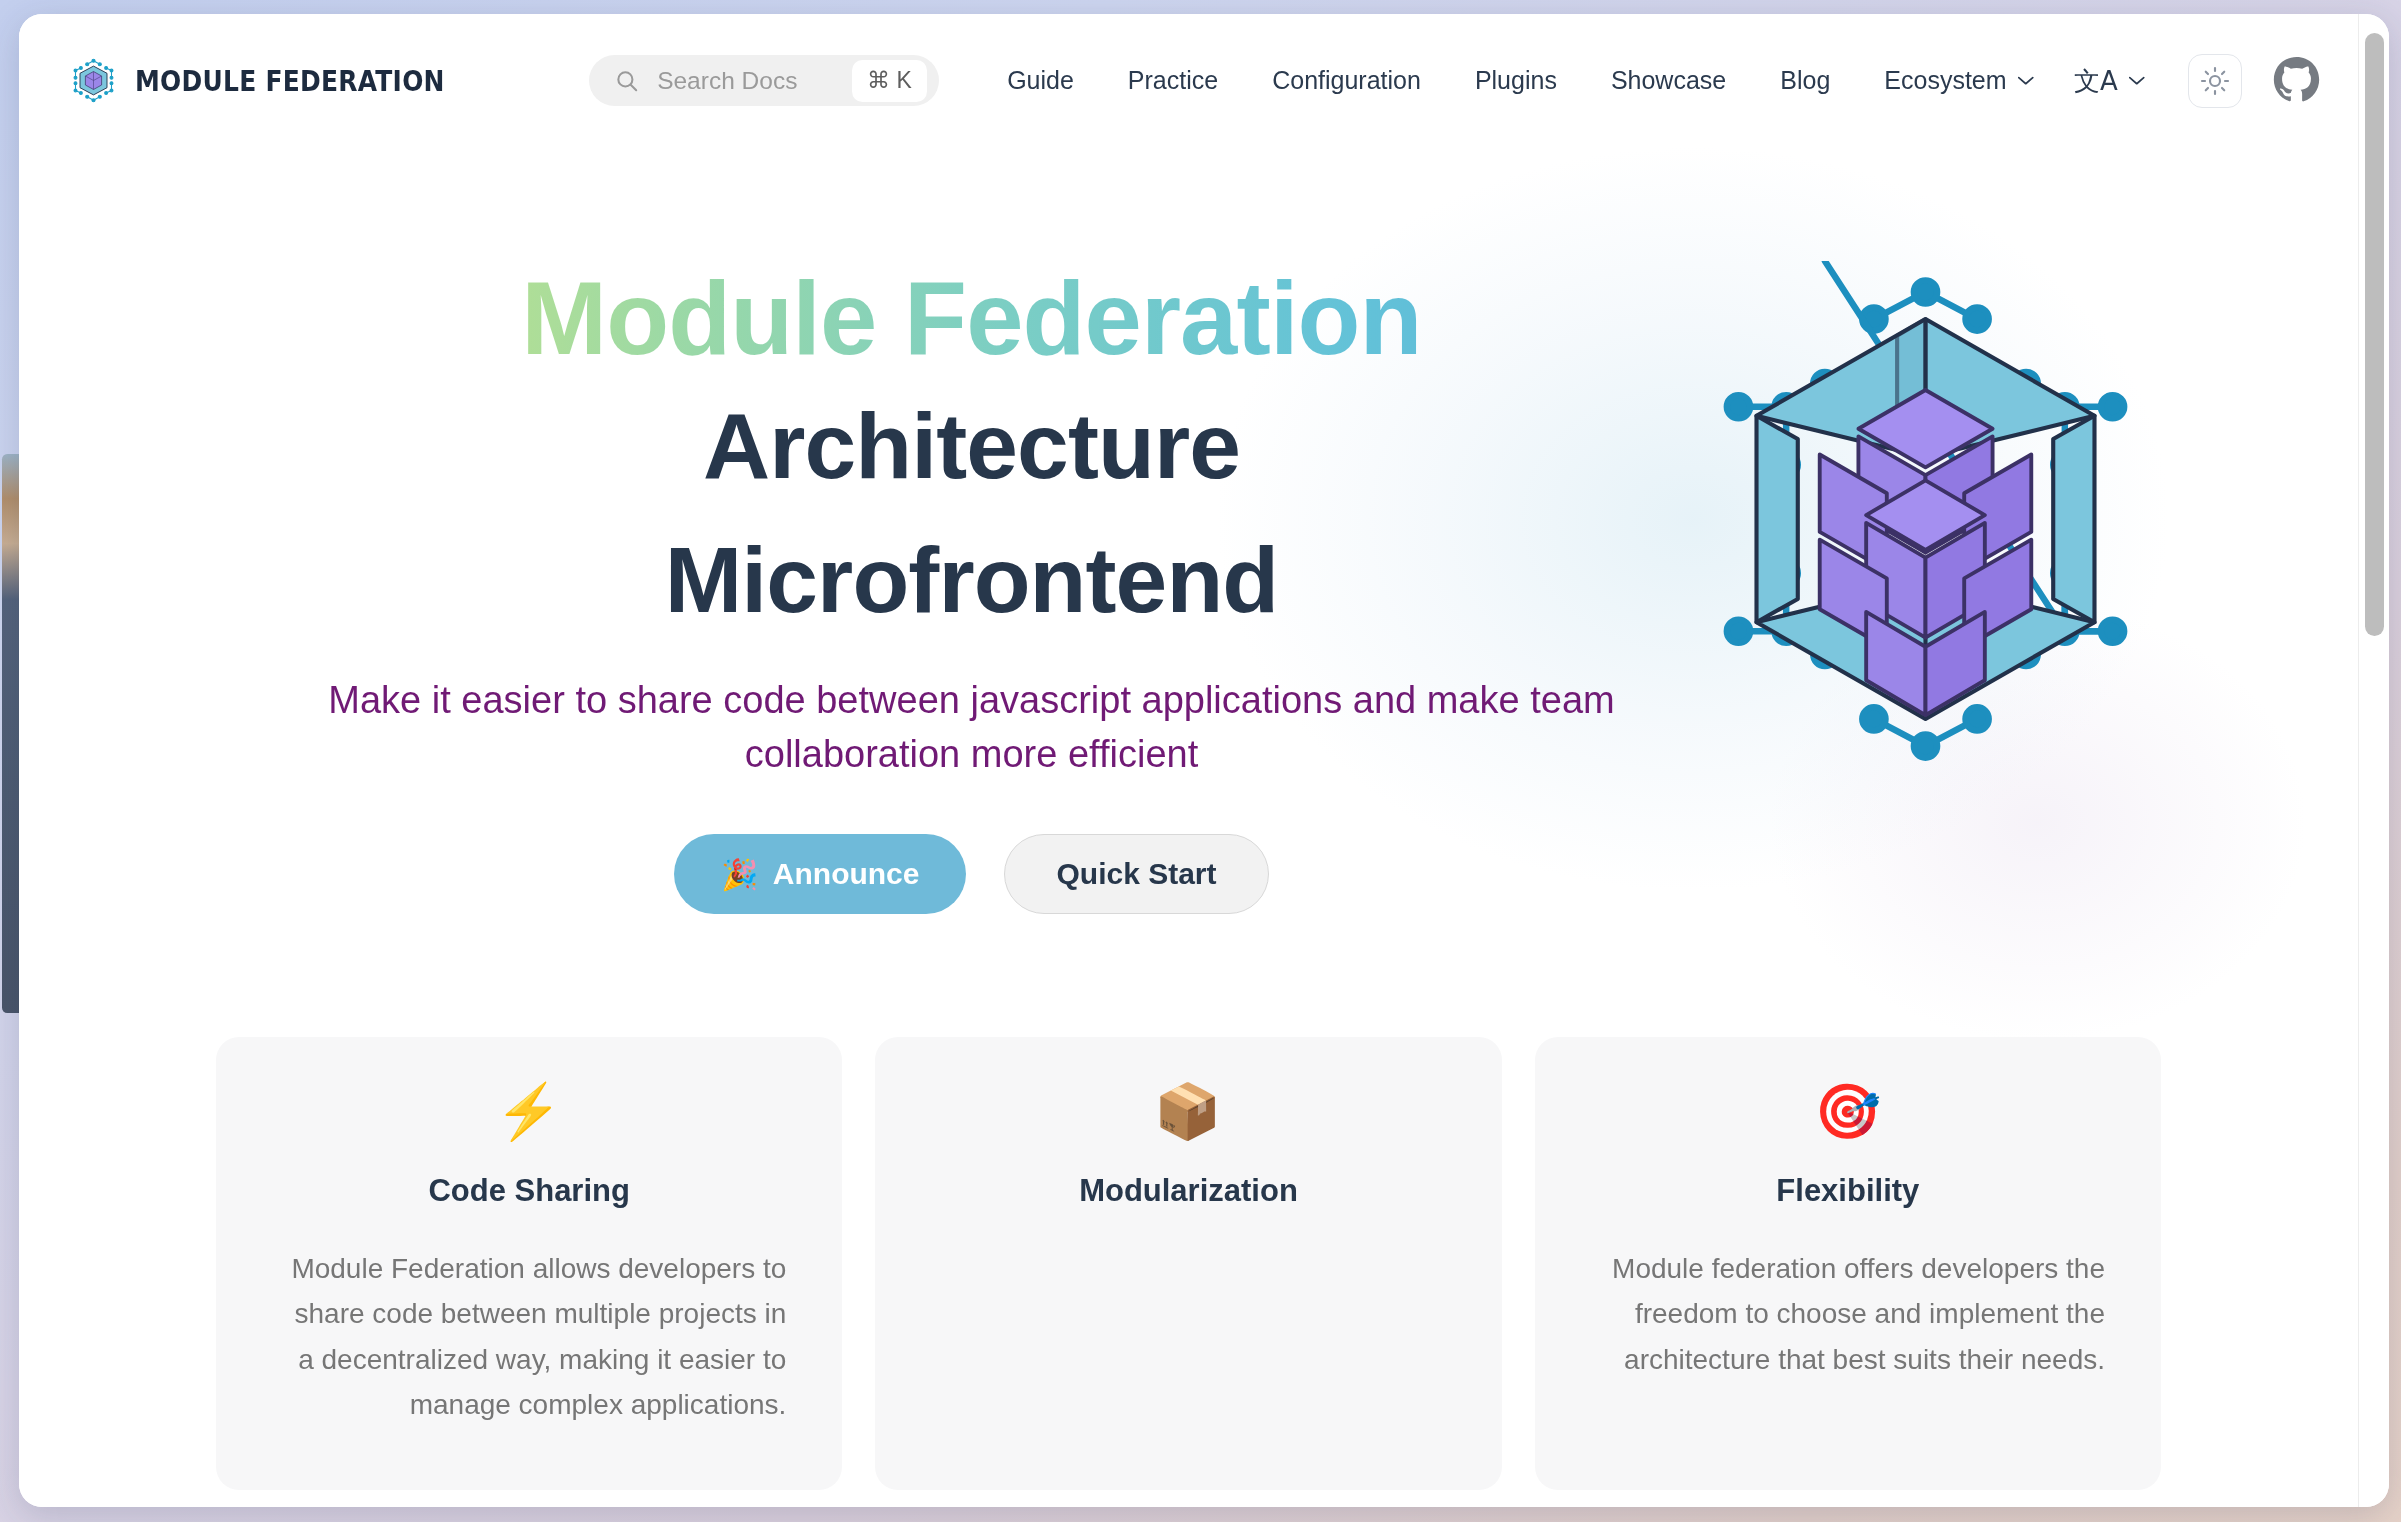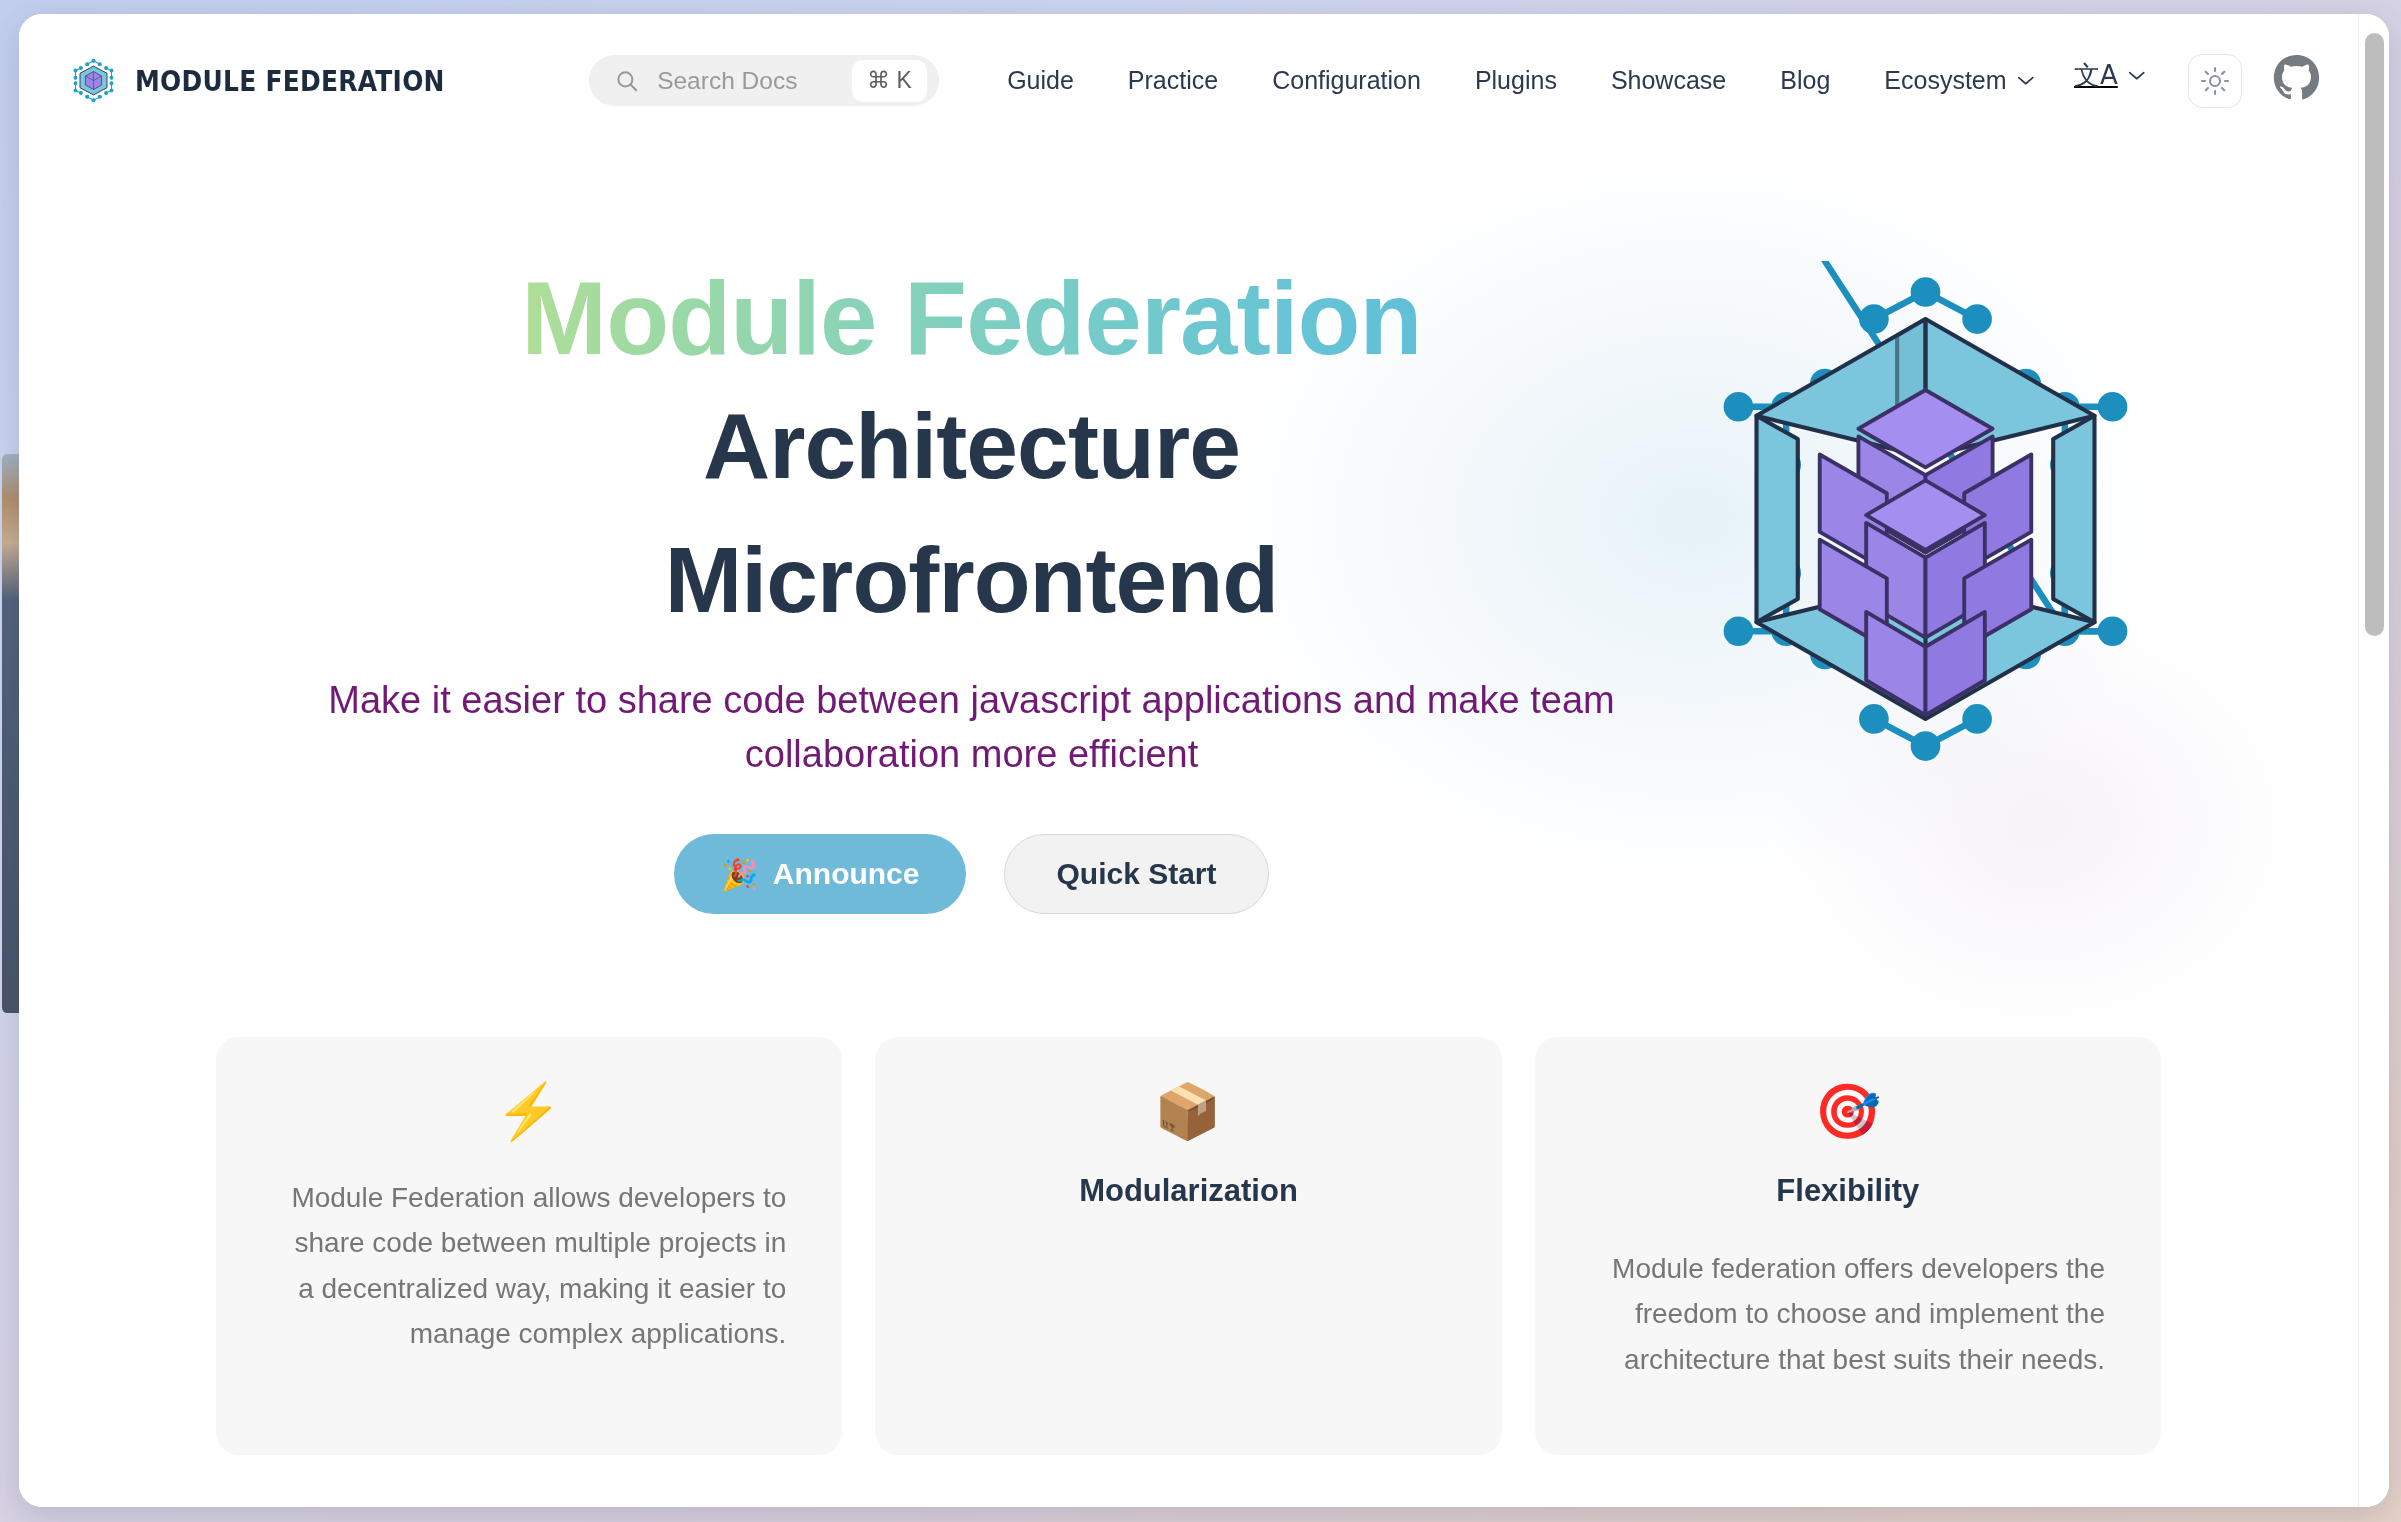--- a/index.html
+++ b/index.html
@@ -133,21 +133,21 @@
     color: #2b3a4e;
     padding: 10.5px 23px;
     white-space: nowrap;
     cursor: pointer;
     display: flex;
     align-items: center;
     gap: 10.5px;
   }
   .chev { width: 17.5px; height: 10.5px; display: block; }
 
-  .header-actions { display: flex; align-items: flex-start; gap: 30px; flex: 0 0 auto; text-decoration: underline; }
+  .header-actions { display: flex; align-items: center; gap: 30px; flex: 0 0 auto; }
   .lang-btn {
     display: flex; align-items: center; gap: 10.5px;
     padding: 8.7px 12.2px; cursor: pointer;
   }
   .lang-glyph {
     font-size: 26px; color: #2b3a4e; line-height: 1;
     font-family: "DejaVu Sans", sans-serif;
   }
   .theme-btn {
     width: 54px; height: 54px;
@@ -477,20 +477,21 @@
               <polygon points="154,272 200,299 200,352 154,325" fill="#9b86e8"></polygon>
               <polygon points="246,272 200,299 200,352 246,325" fill="#9179e2"></polygon>
             </g>
           </svg>
         </div>
       </section>
 
       <section class="features">
         <div class="card">
           <span class="card-icon">⚡</span>
+          <div class="card-title">Code Sharing</div>
           <div class="card-desc">Module Federation allows developers to share code between multiple projects in a decentralized way, making it easier to manage complex applications.</div>
         </div>
         <div class="card">
           <span class="card-icon">📦</span>
           <div class="card-title">Modularization</div>
         </div>
         <div class="card">
           <span class="card-icon">🎯</span>
           <div class="card-title">Flexibility</div>
           <div class="card-desc">Module federation offers developers the freedom to choose and implement the architecture that best suits their needs.</div>

